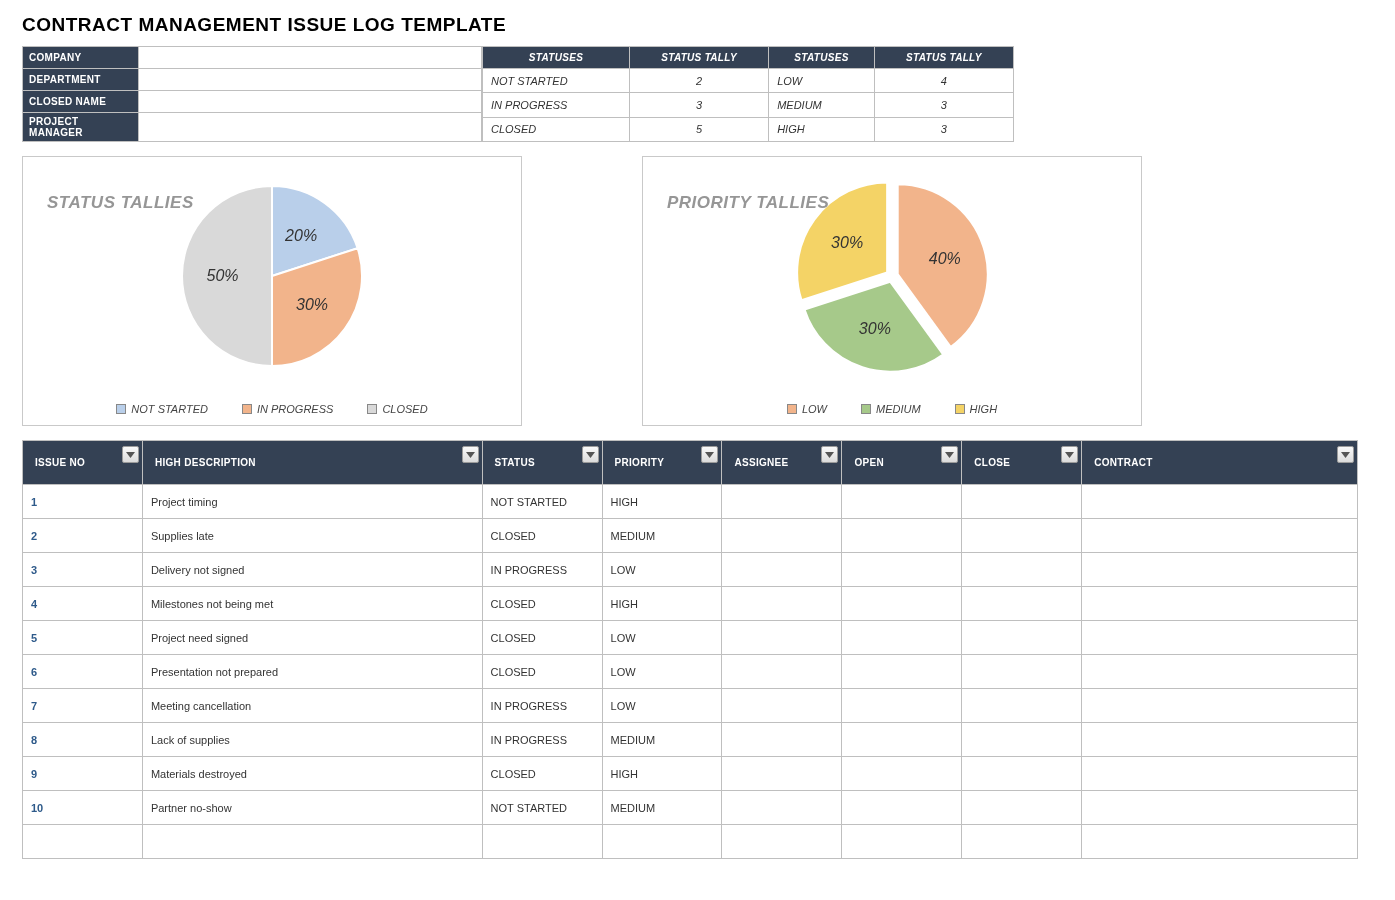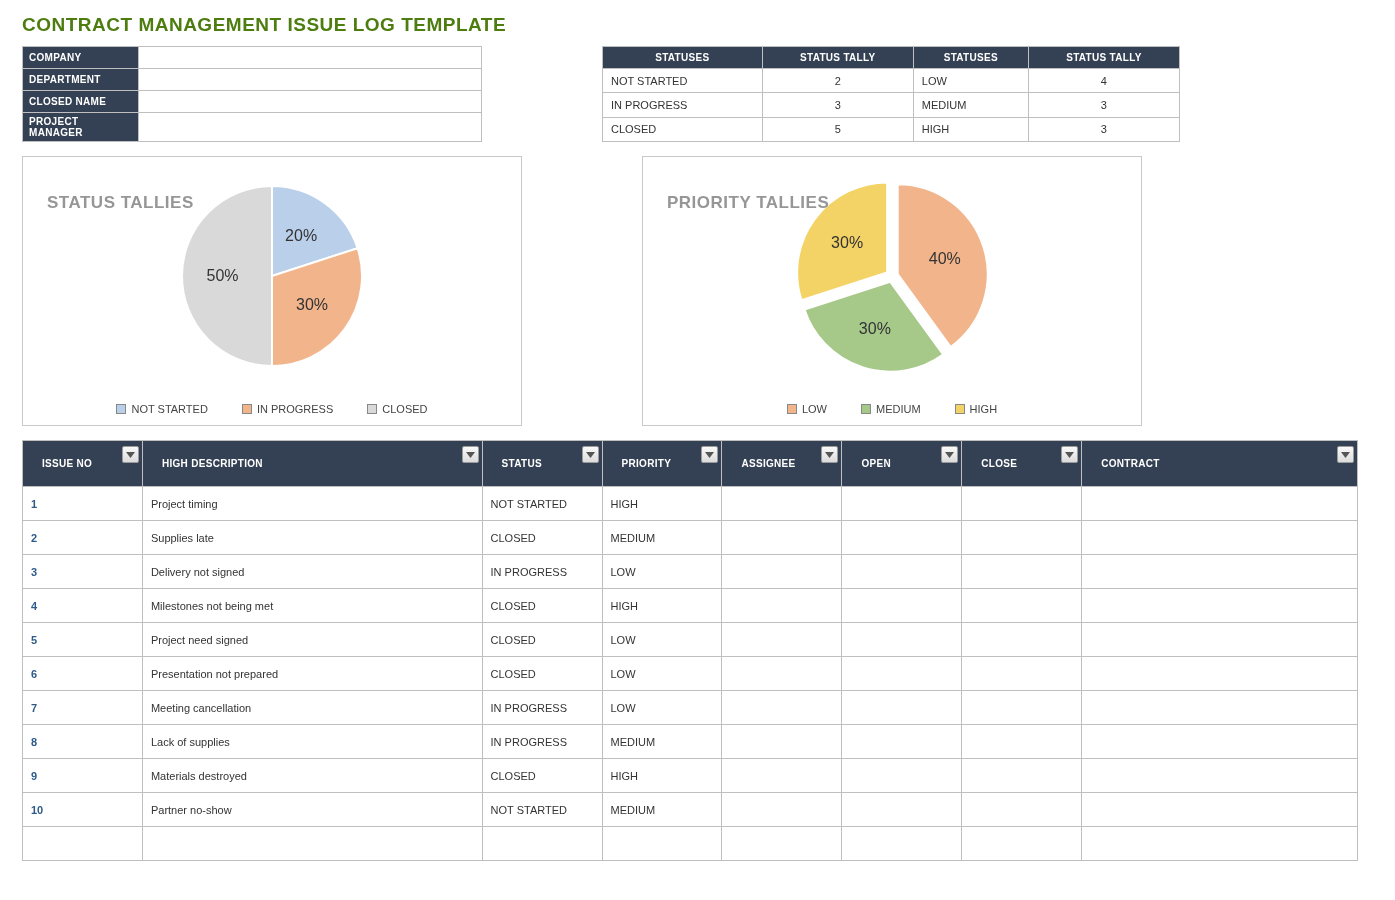--- a/index.html
+++ b/index.html
@@ -8,65 +8,65 @@
     padding: 14px 22px;
     font-family: "Century Gothic", "Trebuchet MS", Arial, sans-serif;
     font-size: 12px;
     color: #333;
     background: #fff;
     width: 1395px;
   }
   .title {
     font-size: 19px;
     font-weight: bold;
-    color: #4d7c0f;
+    color: #000000;
     letter-spacing: 0.5px;
     margin-bottom: 10px;
   }
-  .top-row { display: flex; gap: 120px; }
+  .top-row { display: flex; }
   .meta-table { border-collapse: collapse; width: 460px; }
   .meta-table td { border: 1px solid #bfbfbf; height: 22px; padding: 3px 6px; }
   .meta-table td.lbl {
     background: #344154; color: #fff; font-weight: bold; font-size: 10px;
     width: 116px; letter-spacing: 0.3px;
   }
   .meta-table td.val { background: #fff; }
 
-  .tally-table { border-collapse: collapse; width: 578px; }
+  .tally-table { border-collapse: collapse; width: 532px; font-style: italic; }
   .tally-table th {
     background: #344154; color: #fff; font-weight: bold; font-size: 10px;
     border: 1px solid #bfbfbf; padding: 5px 6px; letter-spacing: 0.3px;
   }
   .tally-table td {
     border: 1px solid #bfbfbf; padding: 5px 8px; font-size: 11px;
   }
   .tally-table td.num { text-align: center; }
 
   .charts-row { display: flex; gap: 120px; margin-top: 14px; }
   .chart-box {
     border: 1px solid #c9c9c9; background: #fff;
     width: 500px; height: 270px; position: relative;
-    display: flex; flex-direction: column; justify-content: flex-start;
+    display: flex; flex-direction: column; justify-content: flex-start; font-style: italic;
   }
   .chart-title {
     position: absolute; top: 36px; left: 24px;
     font-size: 17px; font-weight: bold; color: #969696; letter-spacing: 0.5px;
   }
   .chart-svg { flex: 1; display: flex; align-items: center; justify-content: center; }
   .legend {
     display: flex; justify-content: center; gap: 34px;
     padding: 8px 0 10px 0; font-size: 11px; color: #444;
   }
   .legend-item { display: inline-flex; align-items: center; gap: 5px; }
   .swatch { width: 10px; height: 10px; border: 1px solid #888; display: inline-block; }
 
   .issues-table { border-collapse: collapse; width: 1336px; margin-top: 14px; }
   .issues-table th {
     background: #344154; color: #fff; font-weight: bold; font-size: 10px;
-    border: 1px solid #bfbfbf; padding: 11px; text-align: left; position: relative;
+    border: 1px solid #bfbfbf; padding: 4px; text-align: left; position: relative;
     height: 44px; letter-spacing: 0.3px;
   }
   .issues-table th .th-inner { padding: 6px 8px; display: block; }
   .filter-btn {
     position: absolute; right: 3px; top: 5px;
     width: 17px; height: 17px;
     background: linear-gradient(#f9f9f9,#dcdcdc);
     border: 1px solid #9b9b9b; border-radius: 2px;
     display: flex; align-items: center; justify-content: center;
     cursor: pointer;

